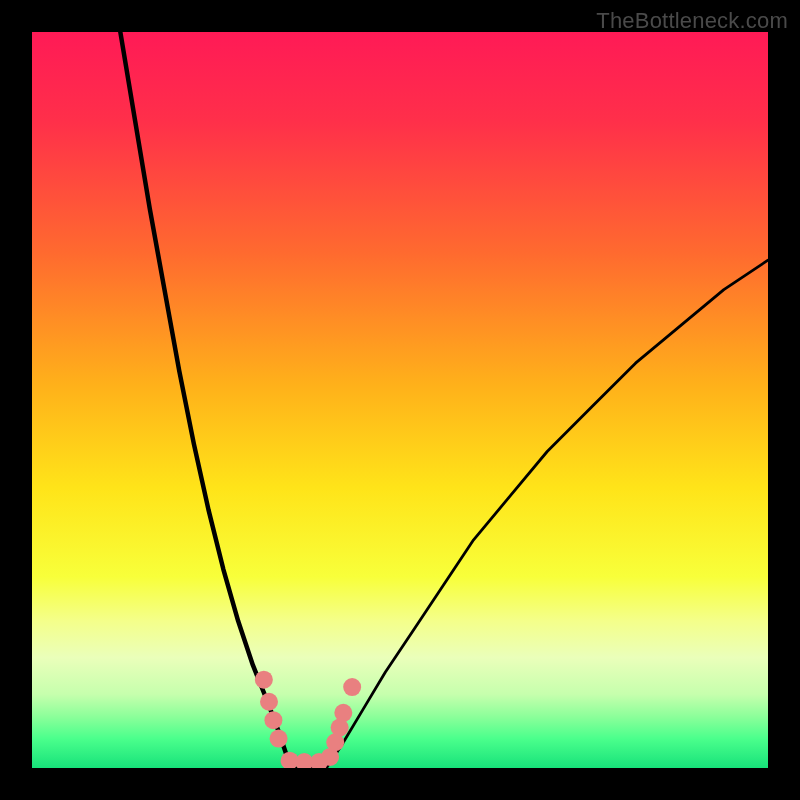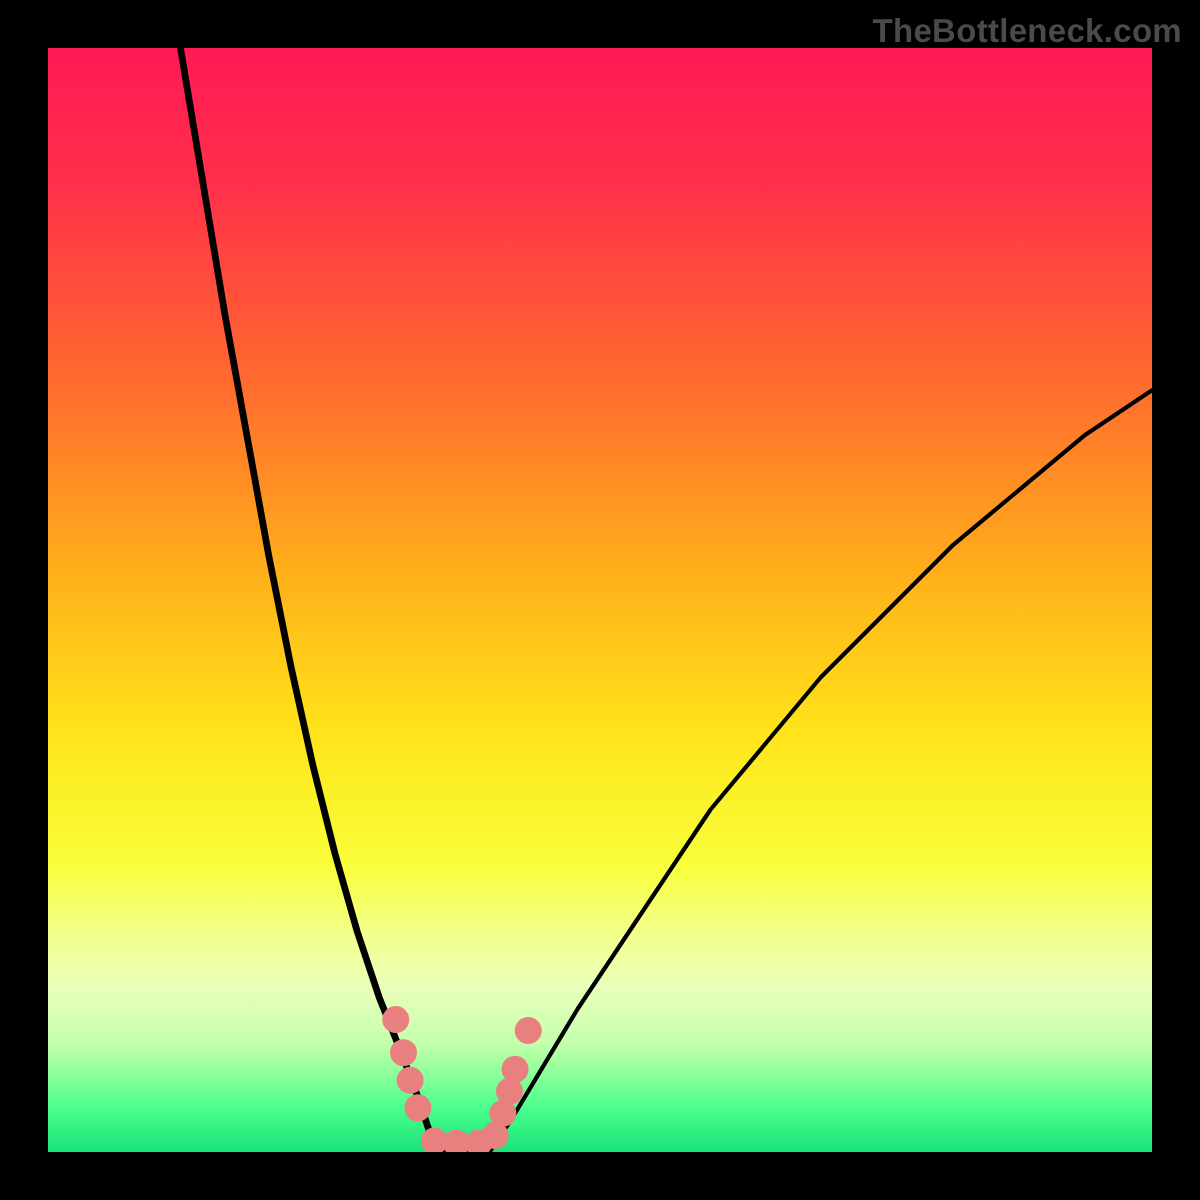--- a/index.html
+++ b/index.html
@@ -16,21 +16,21 @@
     height: 800px;
     background: #000;
     position: relative;
   }
   .watermark {
     position: absolute;
     top: 8px;
     right: 12px;
     color: #4a4a4a;
     font-size: 22px;
-    font-weight: 700;
+    font-weight: 400;
     letter-spacing: 0.2px;
     z-index: 10;
   }
   .plot-area {
     position: absolute;
     left: 32px;
     top: 32px;
     width: 736px;
     height: 736px;
     overflow: hidden;

